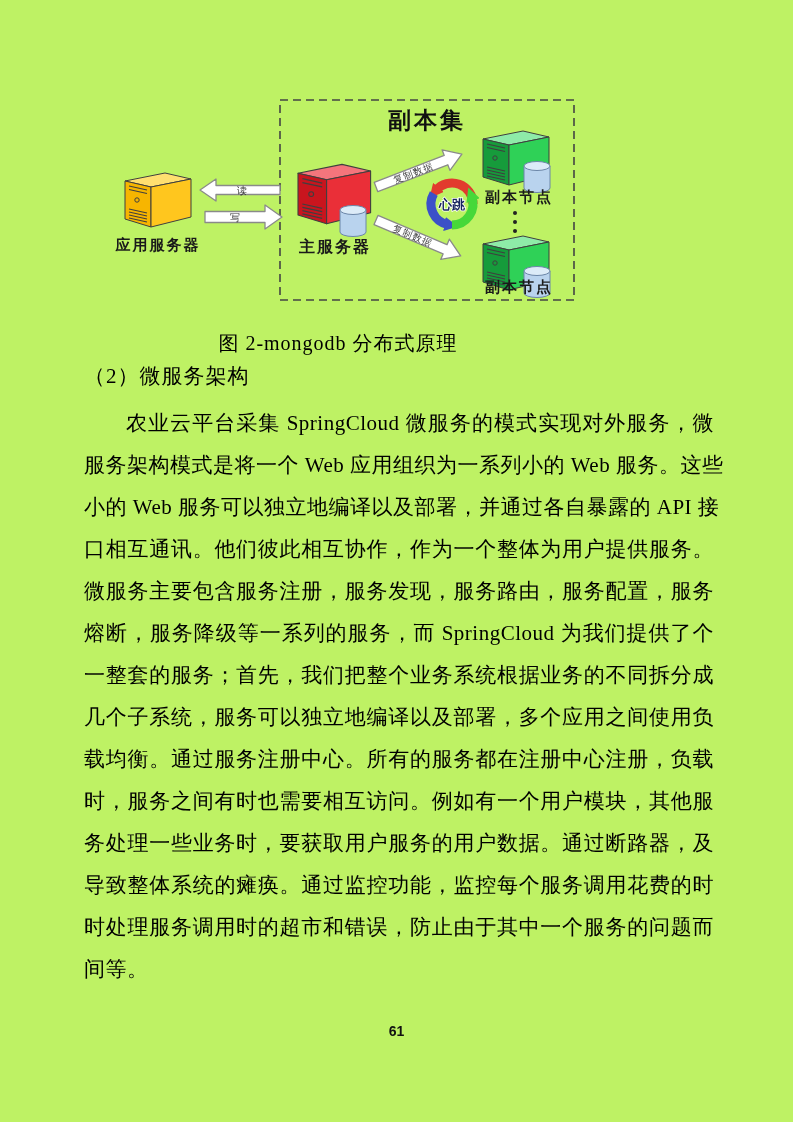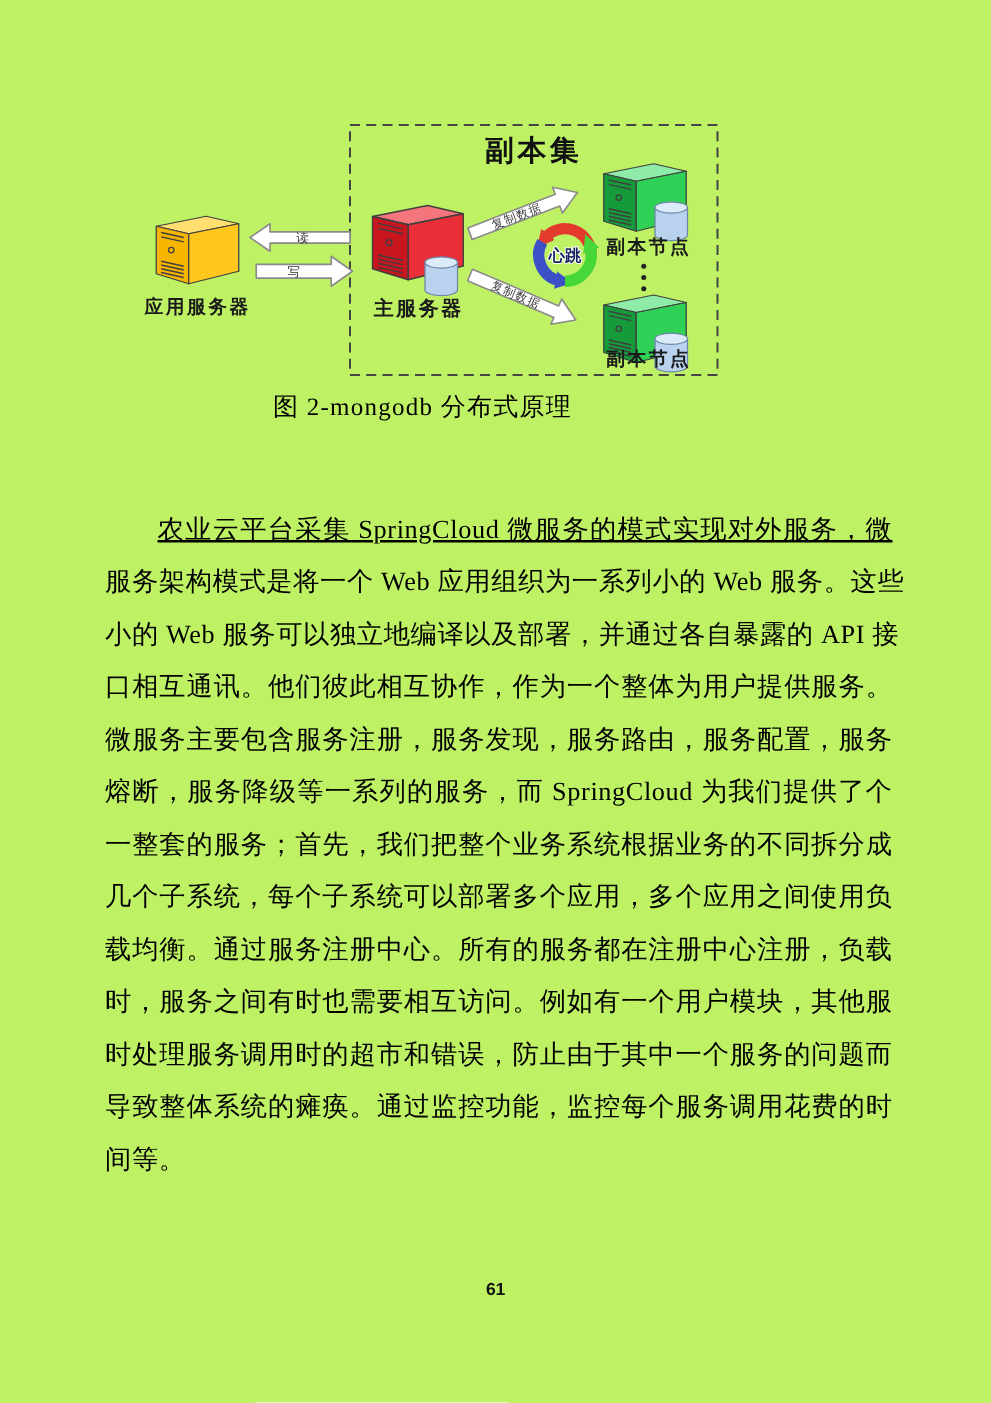--- a/index.html
+++ b/index.html
@@ -19,25 +19,25 @@
   .t-vent{stroke:#3f3f3f;stroke-width:1.1;fill:none;}
   .t-dot{fill:none;stroke:#3f3f3f;stroke-width:1;}
   .c-body{fill:#b9d3ee;stroke:#6b86a8;stroke-width:1;}
   .c-top{fill:#dcebf8;stroke:#6b86a8;stroke-width:1;}
   .blockarrow{fill:#ffffff;stroke:#8a8a8a;stroke-width:1.3;stroke-linejoin:round;}
   .arrowlabel{font-size:10px;fill:#333;text-anchor:middle;}
   .copylabel{font-size:9.5px;fill:#3a3a3a;text-anchor:middle;letter-spacing:1px;}
   .hb-arc{fill:none;stroke-width:9;}
   .hb-text{font-size:13px;font-weight:bold;fill:#17255e;text-anchor:middle;paint-order:stroke;stroke:#ffffff;stroke-width:1.5;}
   .nodedot{fill:#222;}
-  .caption{position:absolute;top:312px;left:0;width:676px;text-align:center;font-size:20px;letter-spacing:1px;}
+  .caption{position:absolute;top:330px;left:0;width:676px;text-align:center;font-size:20px;letter-spacing:1px;}
   .heading{position:absolute;top:362px;left:84px;width:630px;font-size:21px;letter-spacing:1px;}
   .para{position:absolute;top:402px;left:84px;width:630px;font-size:21px;}
   .pline{height:42px;line-height:42px;text-align:justify;text-align-last:justify;white-space:nowrap;letter-spacing:0.5px;}
-  .pline.indent{text-indent:42px;text-decoration:underline;}
+  .pline.indent{text-indent:42px;}
   .pline.last{text-align-last:left;}
   .pageno{position:absolute;top:1023px;left:0;width:793px;text-align:center;
     font-size:14px;font-weight:bold;font-family:"Liberation Sans","DejaVu Sans",sans-serif;color:#111;}
 </style>
 </head>
 <body>
 
 <div class="page">
 
   <div class="figure-wrap">
@@ -128,32 +128,34 @@
       </g>
       <g transform="translate(442,201)">
         <use href="#cyl"></use>
       </g>
       <text class="svglabel" x="424" y="200" transform="translate(0,0)">副本节点</text>
     </svg>
   </div>
 
   <div class="caption">图 2-mongodb 分布式原理</div>
 
+  <div class="heading">（2）微服务架构</div>
 
   <div class="para">
     <div class="pline indent">农业云平台采集 SpringCloud 微服务的模式实现对外服务，微</div>
     <div class="pline">服务架构模式是将一个 Web 应用组织为一系列小的 Web 服务。这些</div>
     <div class="pline">小的 Web 服务可以独立地编译以及部署，并通过各自暴露的 API 接</div>
     <div class="pline">口相互通讯。他们彼此相互协作，作为一个整体为用户提供服务。</div>
     <div class="pline">微服务主要包含服务注册，服务发现，服务路由，服务配置，服务</div>
     <div class="pline">熔断，服务降级等一系列的服务，而 SpringCloud 为我们提供了个</div>
     <div class="pline">一整套的服务；首先，我们把整个业务系统根据业务的不同拆分成</div>
-    <div class="pline">几个子系统，每个子系统可以部署多个应用，多个应用之间使用负</div>
+    <div class="pline">几个子系统，服务可以独立地编译以及部署，多个应用之间使用负</div>
     <div class="pline">载均衡。通过服务注册中心。所有的服务都在注册中心注册，负载</div>
     <div class="pline">时，服务之间有时也需要相互访问。例如有一个用户模块，其他服</div>
+    <div class="pline">务处理一些业务时，要获取用户服务的用户数据。通过断路器，及</div>
+    <div class="pline">导致整体系统的瘫痪。通过监控功能，监控每个服务调用花费的时</div>
     <div class="pline">时处理服务调用时的超市和错误，防止由于其中一个服务的问题而</div>
-    <div class="pline">导致整体系统的瘫痪。通过监控功能，监控每个服务调用花费的时</div>
     <div class="pline last">间等。</div>
   </div>
 
   <div class="pageno">61</div>
 
 </div>
 
 </body></html>

